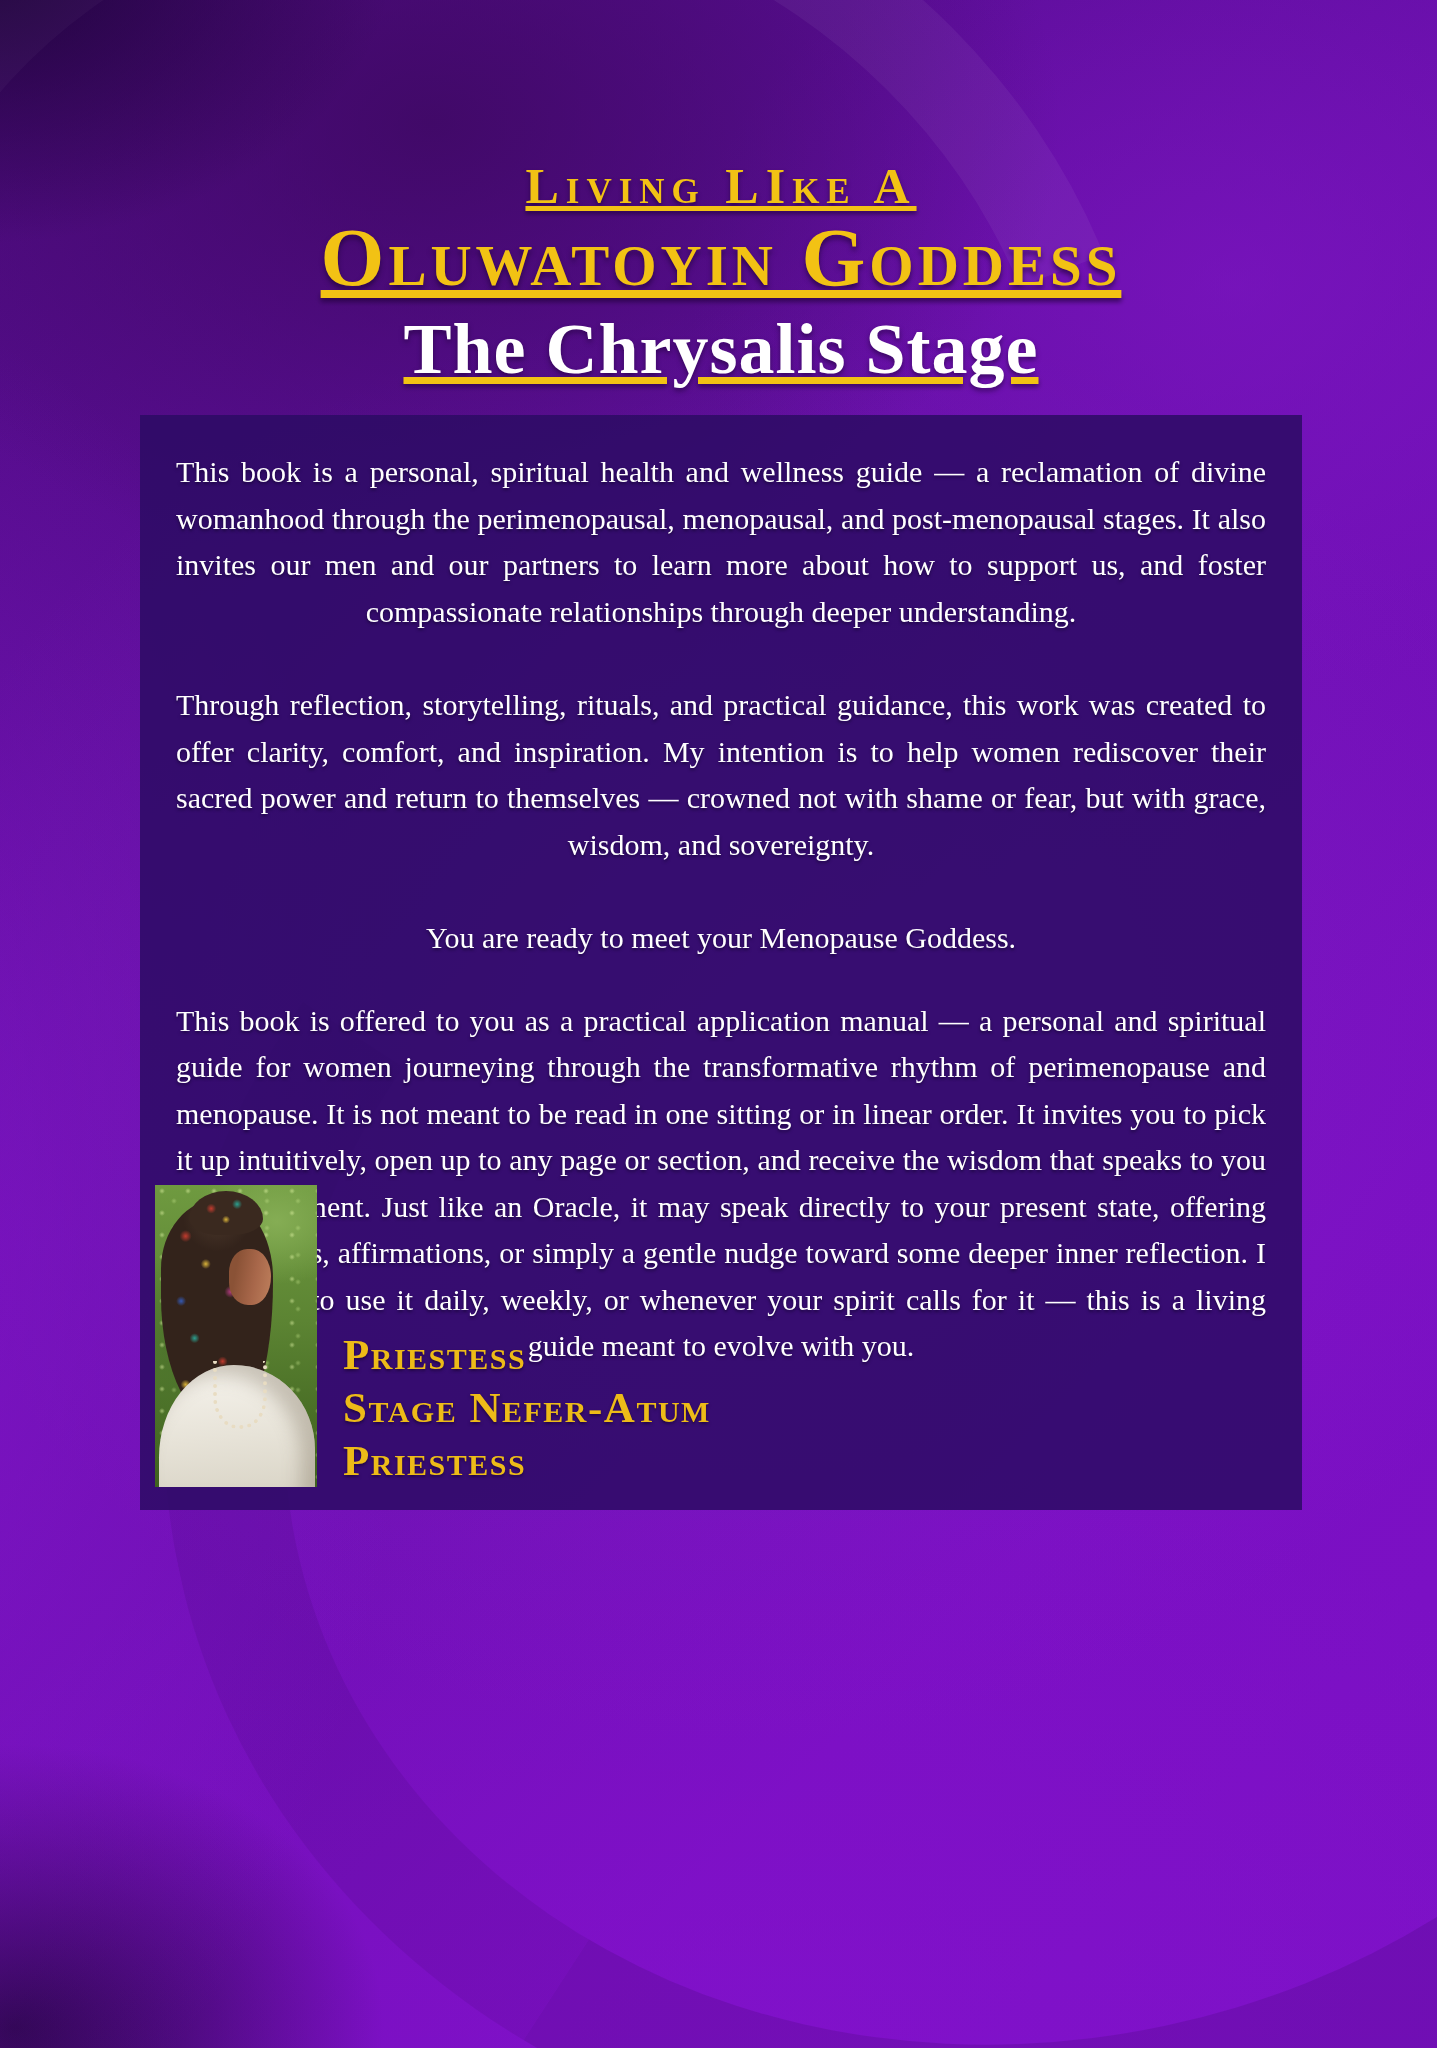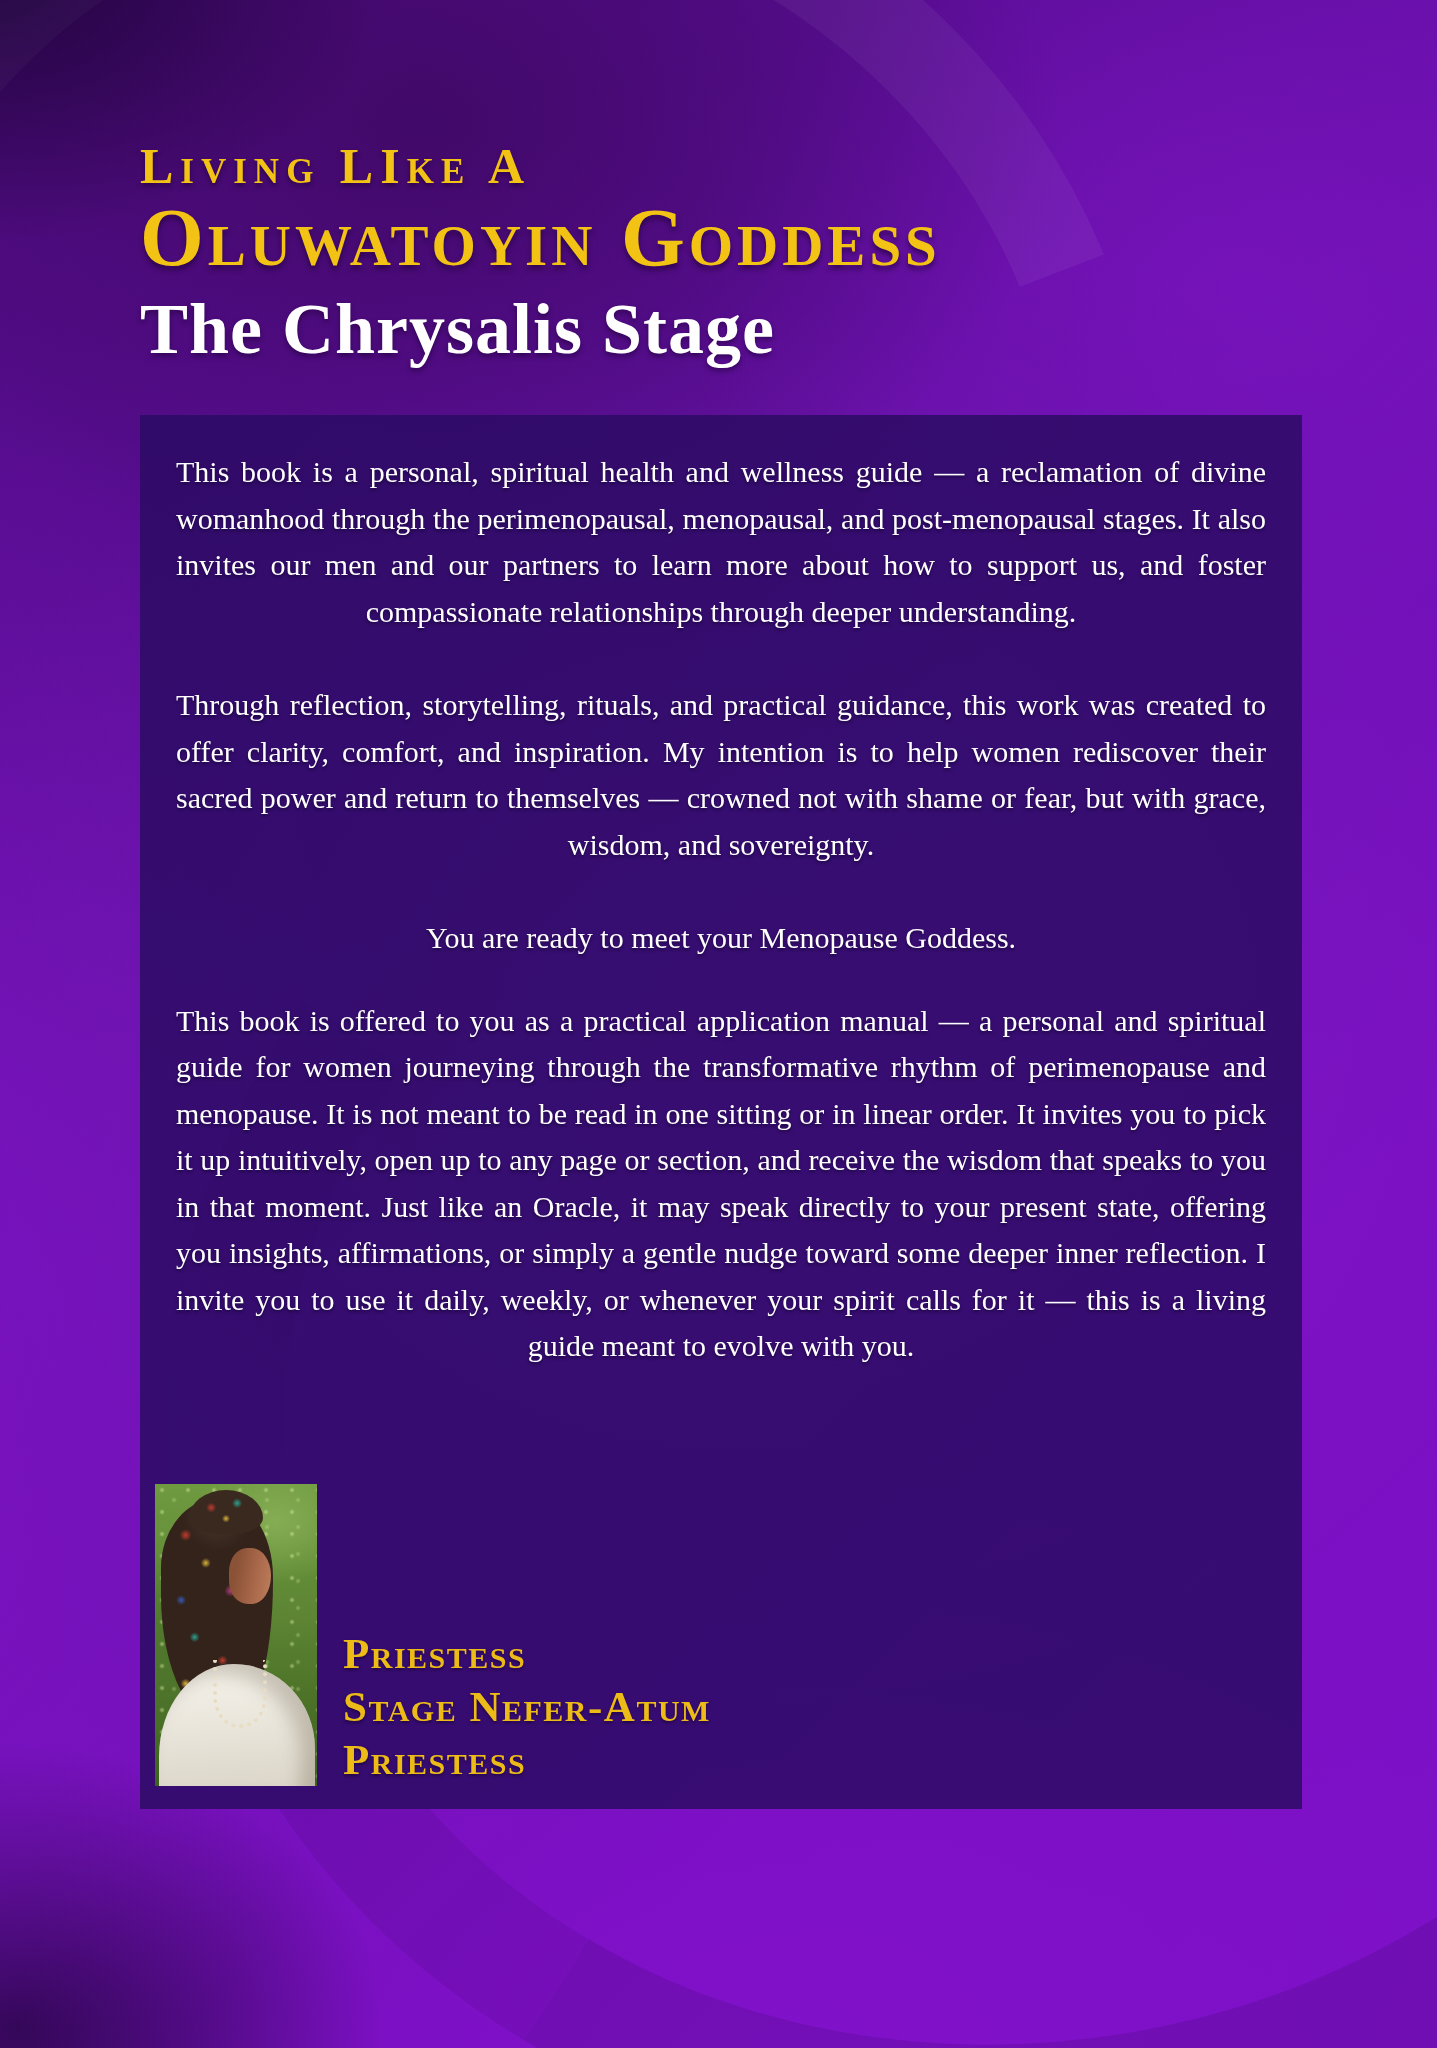--- a/index.html
+++ b/index.html
@@ -20,37 +20,37 @@
       linear-gradient(135deg, #4d0b7e 0%, #5d0e9a 28%, #6f10b4 52%, #7a0fc2 74%, #7c11c6 100%);
   }
   
   .swirl1{position:absolute;left:-220px;top:-180px;width:1200px;height:1100px;border-radius:50%;
     border:90px solid rgba(255,255,255,.045);border-color:rgba(255,255,255,.05) transparent transparent rgba(255,255,255,.03);
     transform:rotate(24deg);}
   .swirl2{position:absolute;left:160px;top:620px;width:1500px;height:1300px;border-radius:50%;
     border:120px solid rgba(20,0,40,.10);border-color:transparent transparent rgba(20,0,40,.12) rgba(20,0,40,.08);
     transform:rotate(-12deg);}
 
-  .title-block{position:absolute;left:140px;top:140px;width:1162px;color:#F2C214;}
+  .title-block{position:absolute;left:140px;top:160px;width:1162px;text-align:center;color:#F2C214;text-decoration:underline;}
   .title-line1{
     font-variant:small-caps;font-size:50px;line-height:1.06;letter-spacing:7px;font-weight:bold;
     text-shadow:0 3px 4px rgba(30,0,55,.65);
   }
   .title-line2{
     font-variant:small-caps;font-size:82px;line-height:1.04;letter-spacing:4px;font-weight:bold;
     margin-top:2px;
     text-shadow:0 4px 5px rgba(30,0,55,.65);
   }
   .subtitle{
     color:#ffffff;font-size:72px;line-height:1.1;margin-top:10px;font-weight:bold;letter-spacing:1px;
     text-shadow:0 3px 5px rgba(30,0,55,.6);
   }
 
   .panel{
-    position:absolute;left:140px;top:415px;width:1162px;height:1394px;
+    position:absolute;left:140px;top:415px;width:1162px;height:1095px;
     box-sizing:border-box;padding:34px 36px 0 36px;
     background:rgba(44,12,100,.86);
   }
   .panel p{
     margin:0 0 47px 0;
     color:#ffffff;
     font-size:30px;line-height:46.5px;
     text-align:justify;text-align-last:center;
     text-shadow:0 2px 3px rgba(10,0,30,.55);
   }

